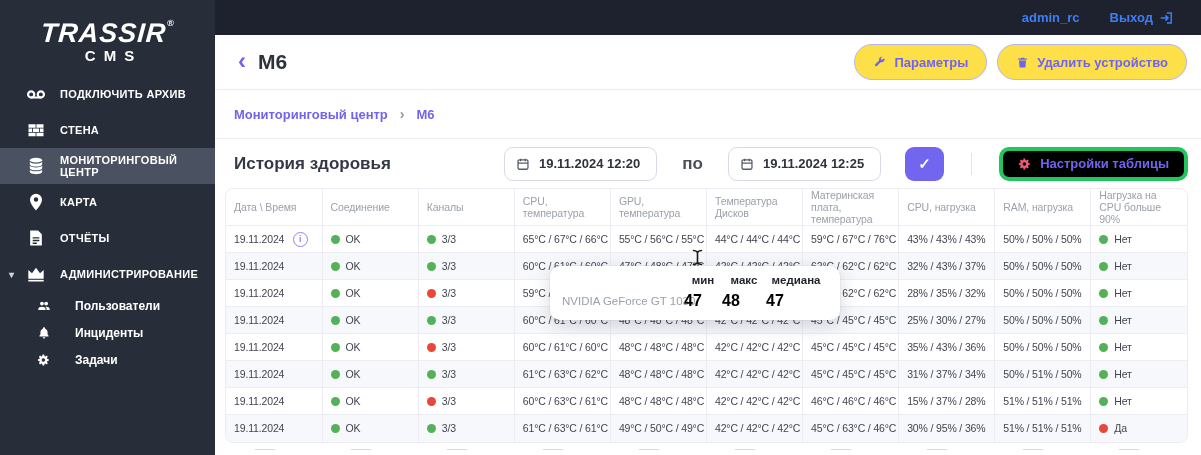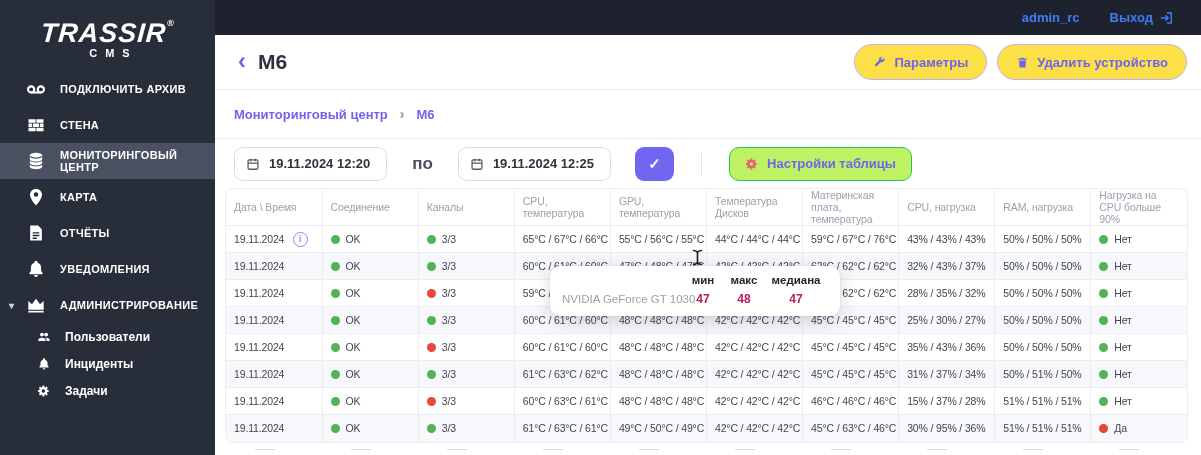--- a/index.html
+++ b/index.html
@@ -17,33 +17,33 @@
   }
   .topbar span.link { color:#3f7df6; font-size:13px; font-weight:700; cursor:pointer; display:flex; align-items:center; gap:6px;}
   
   .sidebar {
     position:absolute; left:0; top:0; bottom:0; width:215px;
     background:#272d39; z-index:4; color:#fff;
   }
   .logo { padding:18px 0 0; text-align:center; color:#fff; }
   .logo-main { font-size:27px; font-weight:800; font-style:italic; letter-spacing:1px; transform:skewX(-4deg); }
   .logo-main .reg { font-size:9px; vertical-align:top; font-style:normal; }
-  .logo-sub { font-size:11px; font-weight:700; letter-spacing:8px; margin-top:-2px; padding-left:12px; }
+  .logo-sub { font-size:15px; font-weight:700; letter-spacing:8px; margin-top:-2px; padding-left:12px; }
   .nav { margin-top:12px; }
   .side-item {
     position:relative; display:flex; align-items:center; gap:14px;
     height:36px; padding-left:26px; cursor:pointer;
     font-size:11px; font-weight:700; letter-spacing:.3px; text-transform:uppercase;
   }
   .side-item.active { background:#4a5160; }
   .side-item .caret { position:absolute; left:9px; font-size:10px; color:#cfd3da; }
   .icon20 { width:20px; height:20px; flex:0 0 20px; display:flex; align-items:center; justify-content:center;}
   .icon20 svg { width:20px; height:20px; color:#fff; }
   .side-sub {
-    display:flex; align-items:center; gap:14px; height:27px; padding-left:37px;
+    display:flex; align-items:center; gap:24px; height:27px; padding-left:37px;
     font-size:12px; font-weight:700; cursor:pointer;
   }
   .side-sub .icon14 { width:14px; height:14px; flex:0 0 14px; }
   .side-sub svg { width:14px; height:14px; color:#fff; }
   
   .main { position:absolute; left:215px; top:35px; right:0; bottom:0; background:#fff; }
   .page-header {
     height:55px; display:flex; align-items:center; justify-content:space-between;
     padding:0 14px 0 23px; border-bottom:1px solid #ebebf1;
   }
@@ -76,21 +76,21 @@
   }
   .date-input svg { width:14px; height:14px; color:#565b66; }
   .to-label { font-size:17px; font-weight:600; color:#4a4e58; margin:0 3px; }
   .apply-btn {
     width:39px; height:34px; border:none; border-radius:9px; background:#7265f0;
     color:#fff; font-size:15px; font-weight:700; cursor:pointer; margin-left:2px;
   }
   .vdiv { width:1px; height:22px; background:#e3e3ea; margin:0 5px; }
   .settings-btn {
     display:flex; align-items:center; gap:8px; height:34px; padding:0 15px;
-    border:1px solid #22c55e; border-radius:10px; background:#bef264; cursor:pointer;
+    border:4px solid #22c55e; border-radius:10px; background:#000000; cursor:pointer;
     color:#7064ef; font-size:13px; font-weight:600; font-family:inherit;
   }
   .settings-btn svg { width:14px; height:14px; color:#ee5b72; }
   
   .table-wrap {
     margin:0 13px 0 10px; border:1px solid #ececf2; border-radius:8px; overflow:hidden;
   }
   table { width:100%; border-collapse:collapse; table-layout:fixed; }
   thead th {
     height:32px; font-size:10.5px; font-weight:400; color:#9ba0ab; text-align:left;
@@ -120,21 +120,21 @@
   }
   
   .gpu-tooltip {
     position:absolute; left:550px; top:266px; z-index:10;
     background:#fff; border-radius:10px; box-shadow:0 5px 18px rgba(40,40,70,.18), 0 0 0 1px rgba(0,0,0,.03);
     padding:8px 14px 10px 12px;
   }
   .tt-grid { display:grid; grid-template-columns:122px 38px 44px 60px; row-gap:6px; align-items:center; }
   .tt-h { font-size:11.5px; font-weight:700; color:#1e222b; text-align:center; }
   .tt-dev { font-size:11.5px; color:#9aa0aa; white-space:nowrap; }
-  .tt-v { font-size:12px; font-weight:600; color:#be185d; text-align:center; }
+  .tt-v { font-size:16px; font-weight:600; color:#000000; }
   
   .text-cursor { position:absolute; left:692px; top:249px; z-index:11; }
 </style>
 </head>
 <body>
 
 <svg width="0" height="0" style="position:absolute">
   <symbol id="i-wall" viewBox="0 0 24 24">
       <path fill="currentColor" d="M3 5h8.5v4.2H3zM12.5 5H21v4.2h-8.5zM3 10.2h4.4v4.2H3zM8.4 10.2h7.2v4.2H8.4zM16.6 10.2H21v4.2h-4.4zM3 15.4h8.5v4.2H3zM12.5 15.4H21v4.2h-8.5z"></path>
     </symbol>
@@ -234,28 +234,20 @@
         </span>
         <span>КАРТА</span>
       </div>
       <div class="side-item">
         <span class="icon20">
           <svg>
             <use href="#i-report"></use>
           </svg>
         </span>
         <span>ОТЧЁТЫ</span>
-      </div>
-      <div class="side-item">
-        <span class="icon20">
-          <svg>
-            <use href="#i-bell"></use>
-          </svg>
-        </span>
-        <span>УВЕДОМЛЕНИЯ</span>
       </div>
       <div class="side-item">
         <span class="caret">▾</span>
         <span class="icon20">
           <svg>
             <use href="#i-crown"></use>
           </svg>
         </span>
         <span>АДМИНИСТРИРОВАНИЕ</span>
       </div>
@@ -320,20 +312,21 @@
     </div>
   </div>
 
   <div class="breadcrumb">
     <a>Мониторинговый центр</a>
     <span class="sep">›</span>
     <a>М6</a>
   </div>
 
   <div class="section-bar">
+    <h2 class="section-title">История здоровья</h2>
     <div class="controls">
       <div class="date-input">
         <span style="display:flex">
             <svg>
               <use href="#i-cal"></use>
             </svg>
           </span>
         <span>19.11.2024 12:20</span>
       </div>
       <span class="to-label">по</span>

